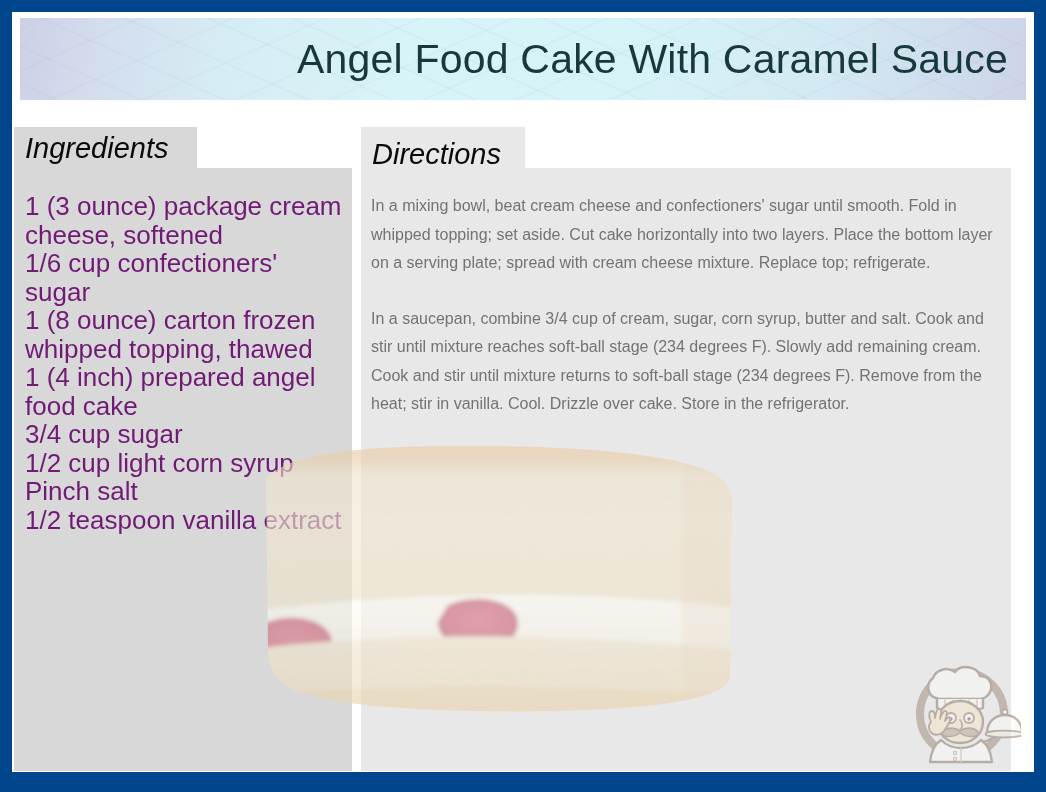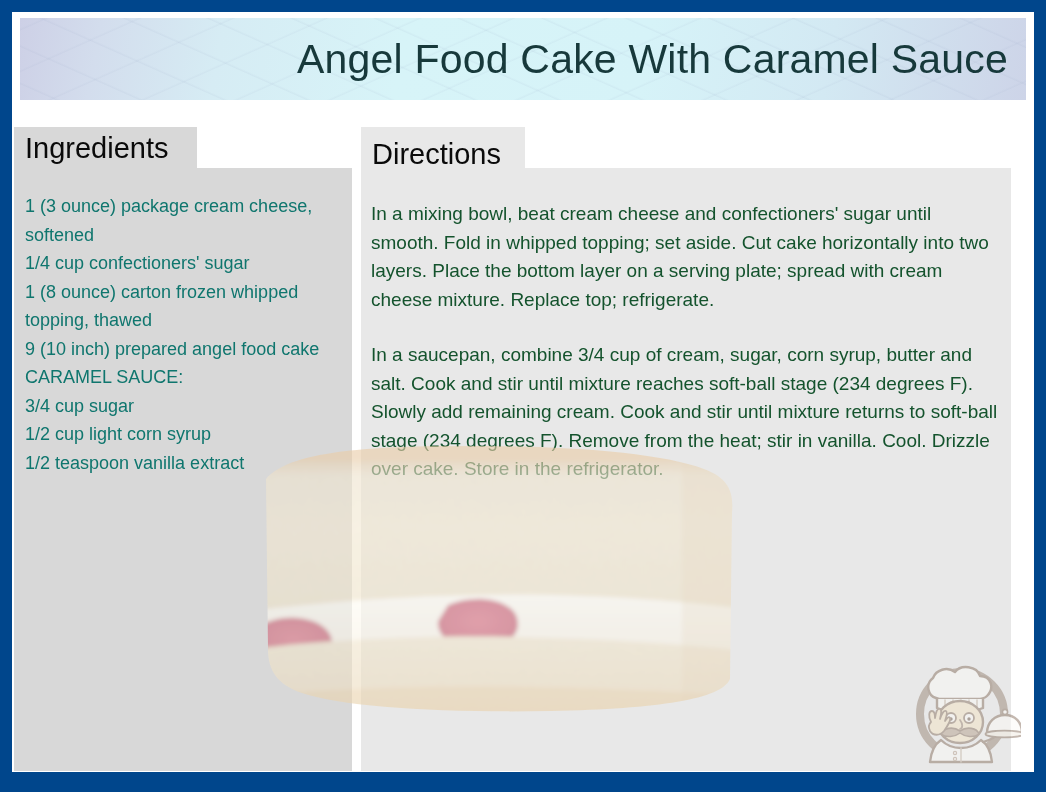--- a/index.html
+++ b/index.html
@@ -73,20 +73,21 @@
     color: #17393b;
     white-space: nowrap;
   }
 
   
   .tab {
     position: absolute;
     background: #d8d8d8;
     display: flex;
     align-items: center;
+    font-style: italic;
   }
   .tab-label {
     font-size: 29px;
     font-weight: 400;
     color: #0a0a0a;
     line-height: 1;
     padding-left: 11px;
   }
   .tab-ingredients { left: 14px;  top: 127px; width: 183px; height: 42px; }
   .tab-directions  { left: 361px; top: 127px; width: 164px; height: 42px; background: #e8e8e8; align-items: flex-end; }
@@ -107,30 +108,30 @@
   .panel-directions {
     left: 361px;
     top: 168px;
     width: 650px;
     height: 603px;
     background: #e8e8e8;
     padding: 24px 8px 0 10px;
   }
 
   .ingredient-line {
-    font-size: 18px;
+    font-size: 26px;
     line-height: 28.5px;
-    color: #0f766e;
+    color: #701a75;
     white-space: pre-wrap;
   }
   .direction-para {
-    font-size: 19px;
+    font-size: 16px;
     line-height: 28.5px;
-    color: #14532d;
-    margin: 8px 0 27px 0;
+    color: #737373;
+    margin: 0 0 27px 0;
   }
 
   
   .cake-photo {
     position: absolute;
     left: 252px;
     top: 443px;
     width: 492px;
     height: 280px;
     opacity: 0.62;
@@ -165,26 +166,26 @@
   <div class="tab tab-ingredients">
     <span class="tab-label">Ingredients</span>
   </div>
 
   <div class="tab tab-directions">
     <span class="tab-label">Directions</span>
   </div>
 
   <div class="panel panel-ingredients">
     <div class="ingredient-line">1 (3 ounce) package cream cheese, softened</div>
-    <div class="ingredient-line">1/4 cup confectioners' sugar</div>
+    <div class="ingredient-line">1/6 cup confectioners' sugar</div>
     <div class="ingredient-line">1 (8 ounce) carton frozen whipped topping, thawed</div>
-    <div class="ingredient-line">9 (10 inch) prepared angel food cake</div>
-    <div class="ingredient-line">CARAMEL SAUCE:</div>
+    <div class="ingredient-line">1 (4 inch) prepared angel food cake</div>
     <div class="ingredient-line">3/4 cup sugar</div>
     <div class="ingredient-line">1/2 cup light corn syrup</div>
+    <div class="ingredient-line">Pinch salt</div>
     <div class="ingredient-line">1/2 teaspoon vanilla extract</div>
   </div>
 
   <div class="panel panel-directions">
     <p class="direction-para">In a mixing bowl, beat cream cheese and confectioners' sugar until smooth. Fold in whipped topping; set aside. Cut cake horizontally into two layers. Place the bottom layer on a serving plate; spread with cream cheese mixture. Replace top; refrigerate.</p>
     <p class="direction-para">In a saucepan, combine 3/4 cup of cream, sugar, corn syrup, butter and salt. Cook and stir until mixture reaches soft-ball stage (234 degrees F). Slowly add remaining cream. Cook and stir until mixture returns to soft-ball stage (234 degrees F). Remove from the heat; stir in vanilla. Cool. Drizzle over cake. Store in the refrigerator.</p>
   </div>
 
   <svg class="cake-photo" viewBox="0 0 492 280">
     <defs>

